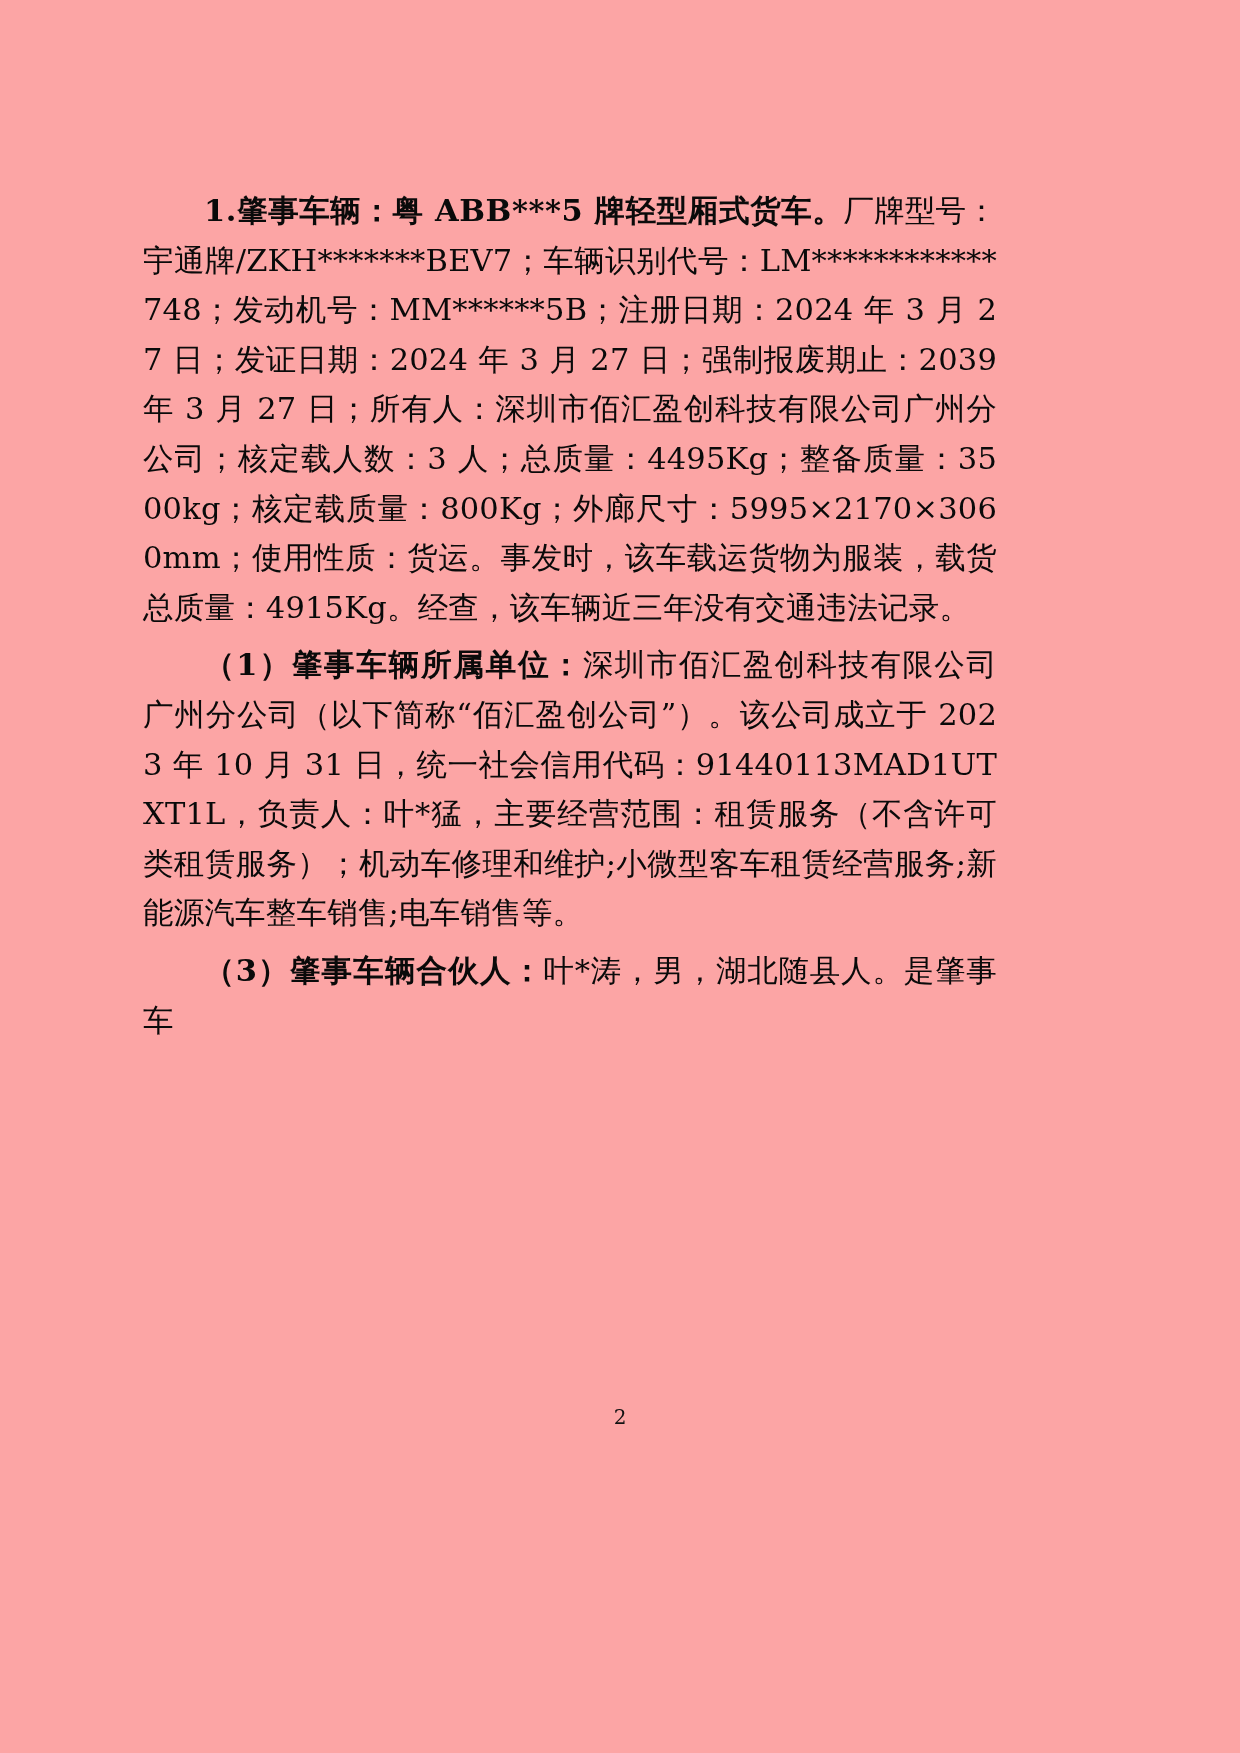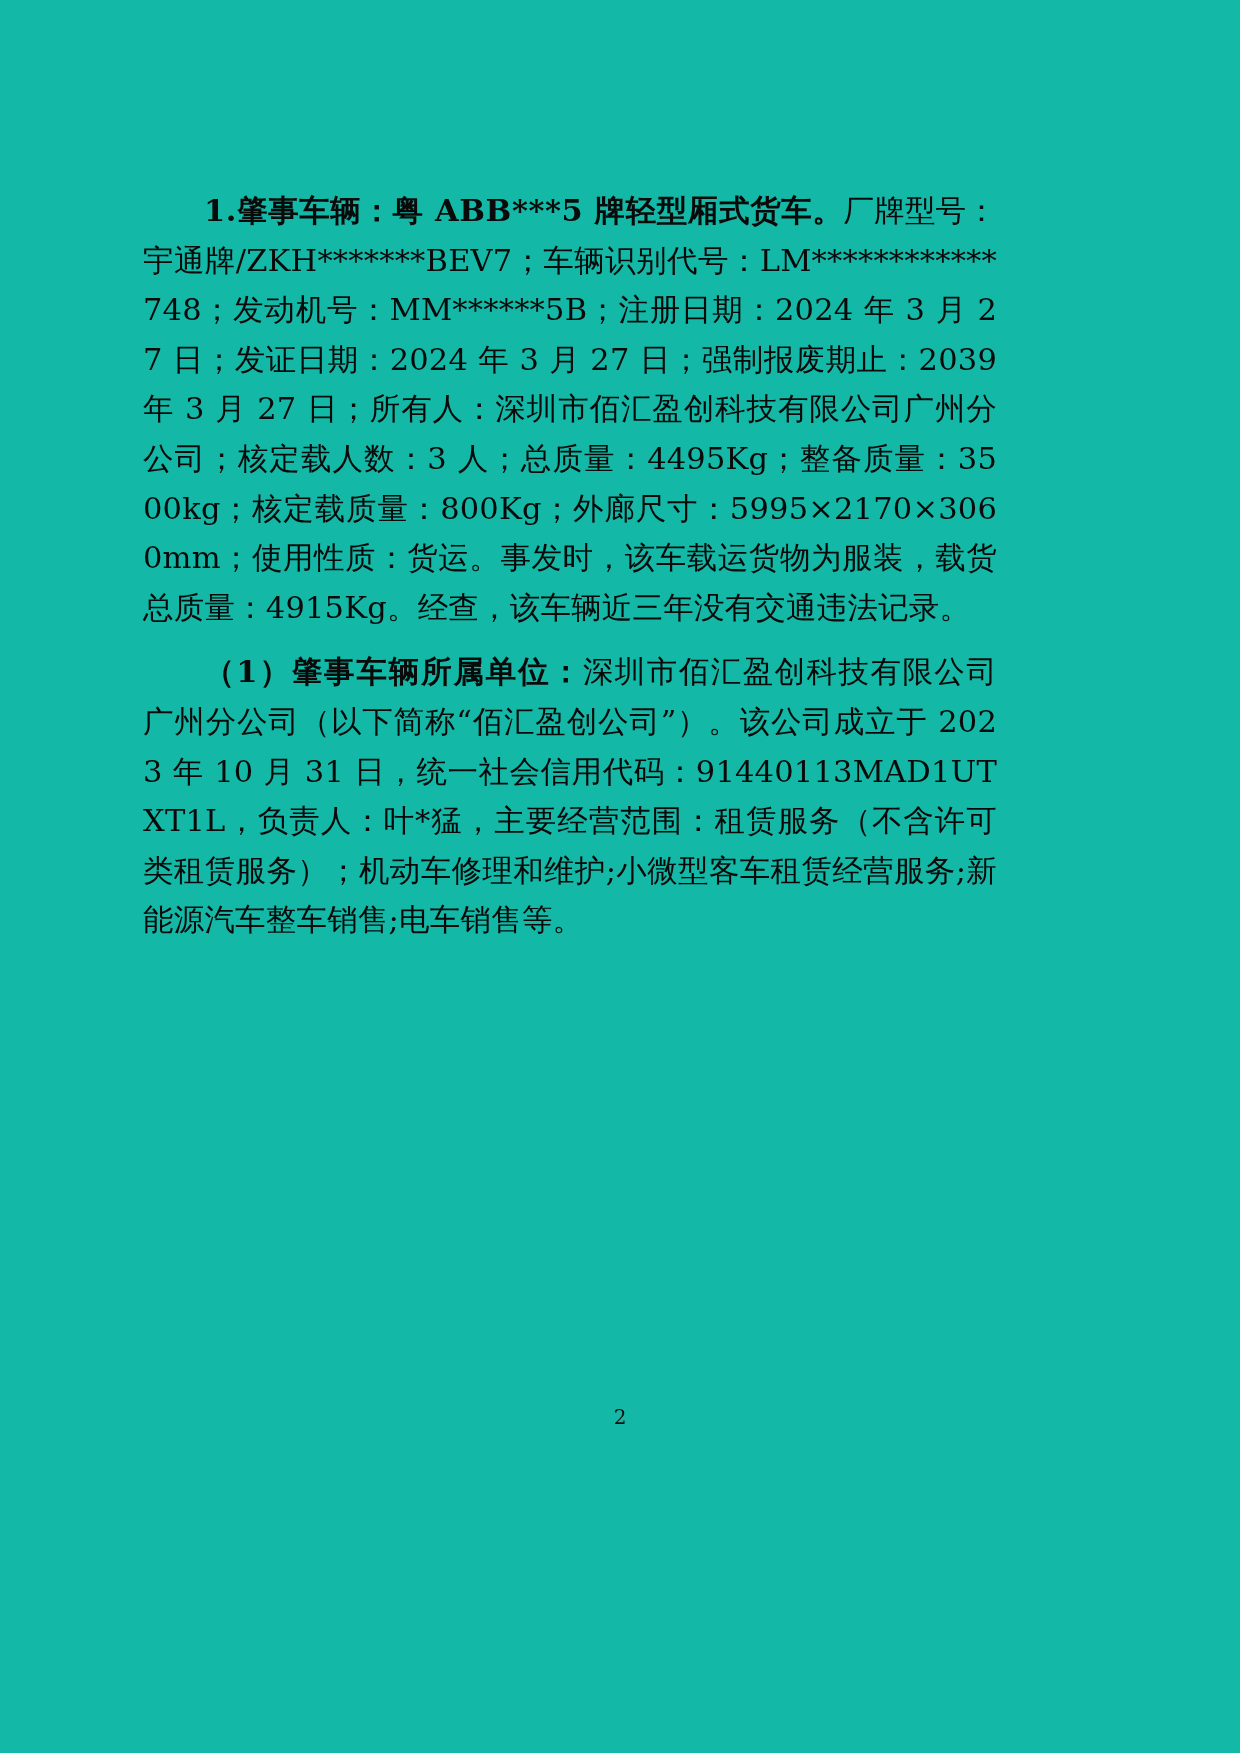--- a/index.html
+++ b/index.html
@@ -13,21 +13,21 @@
     height: 1753px;
     overflow: hidden;
     font-family: "DejaVu Serif", "Liberation Serif", serif;
     color: #0a0a0a;
   }
 
   .page {
     position: relative;
     width: 1240px;
     height: 1753px;
-    background: #14b8a6;
+    background: #fca5a5;
     box-sizing: border-box;
   }
 
   
   .content {
     position: absolute;
     left: 143px;
     top: 186px;
     width: 854px;
   }
@@ -40,21 +40,21 @@
     font-size: 30.5px;
     line-height: 49.6px;
     letter-spacing: 0.2px;
     text-indent: 61px;
     word-break: break-all;
     font-family: "DejaVu Serif", "Liberation Serif", serif;
     font-weight: 400;
   }
 
   .para + .para {
-    margin-top: 15px;
+    margin-top: 8px;
   }
 
   .lead {
     font-weight: 700;
     letter-spacing: 0.6px;
   }
 
   .num {
     font-family: "DejaVu Serif", "Liberation Serif", serif;
   }
@@ -80,18 +80,21 @@
 
     <p class="para">
       <span class="lead">1.肇事车辆：粤 ABB***5 牌轻型厢式货车。</span><span class="num">厂牌型号：宇通牌/ZKH*******BEV7；车辆识别代号：LM************748；发动机号：MM******5B；注册日期：2024 年 3 月 27 日；发证日期：2024 年 3 月 27 日；强制报废期止：2039 年 3 月 27 日；所有人：深圳市佰汇盈创科技有限公司广州分公司；核定载人数：3 人；总质量：4495Kg；整备质量：3500kg；核定载质量：800Kg；外廊尺寸：5995×2170×3060mm；使用性质：货运。事发时，该车载运货物为服装，载货总质量：4915Kg。经查，该车辆近三年没有交通违法记录。</span>
     </p>
 
     <p class="para">
       <span class="lead">（1）肇事车辆所属单位：</span><span class="num">深圳市佰汇盈创科技有限公司广州分公司（以下简称“佰汇盈创公司”）。该公司成立于 2023 年 10 月 31 日，统一社会信用代码：91440113MAD1UTXT1L，负责人：叶*猛，主要经营范围：租赁服务（不含许可类租赁服务）；机动车修理和维护;小微型客车租赁经营服务;新能源汽车整车销售;电车销售等。</span>
     </p>
 
 
+    <p class="para">
+      <span class="lead">（3）肇事车辆合伙人：</span><span class="num">叶*涛，男，湖北随县人。是肇事车</span>
+    </p>
 
   </div>
 
   <div class="page-number">2</div>
 
 </div>
 
 </body></html>

